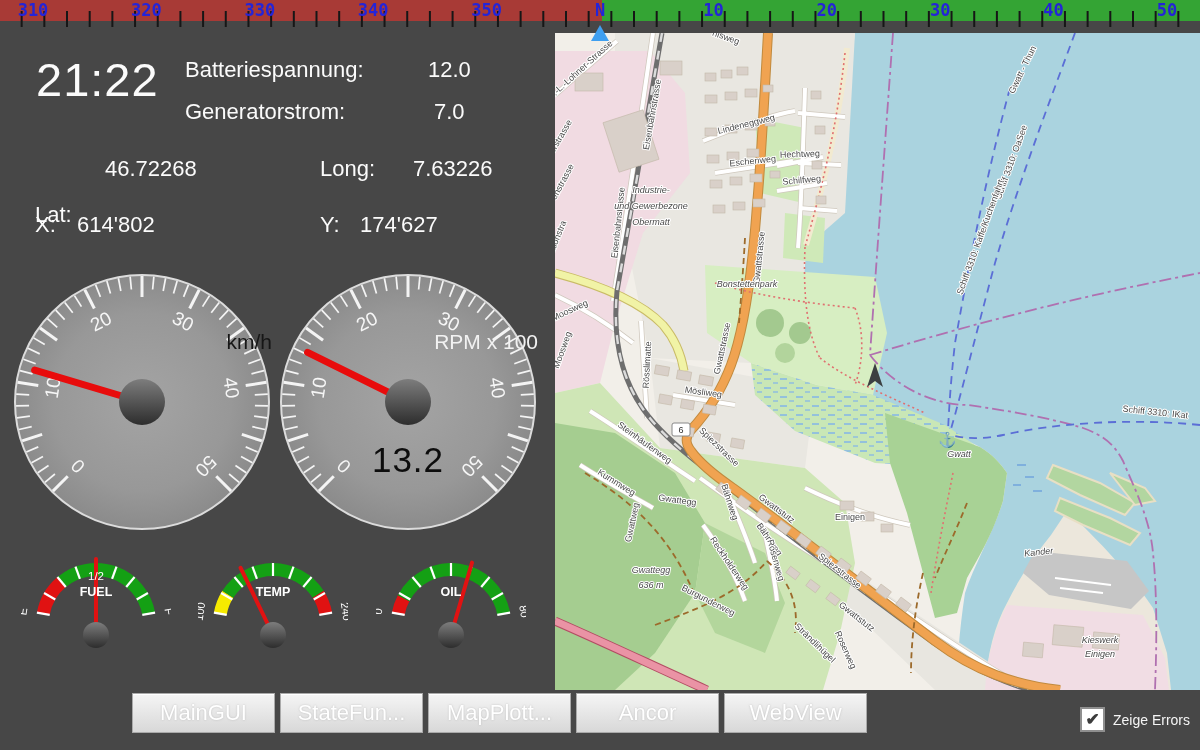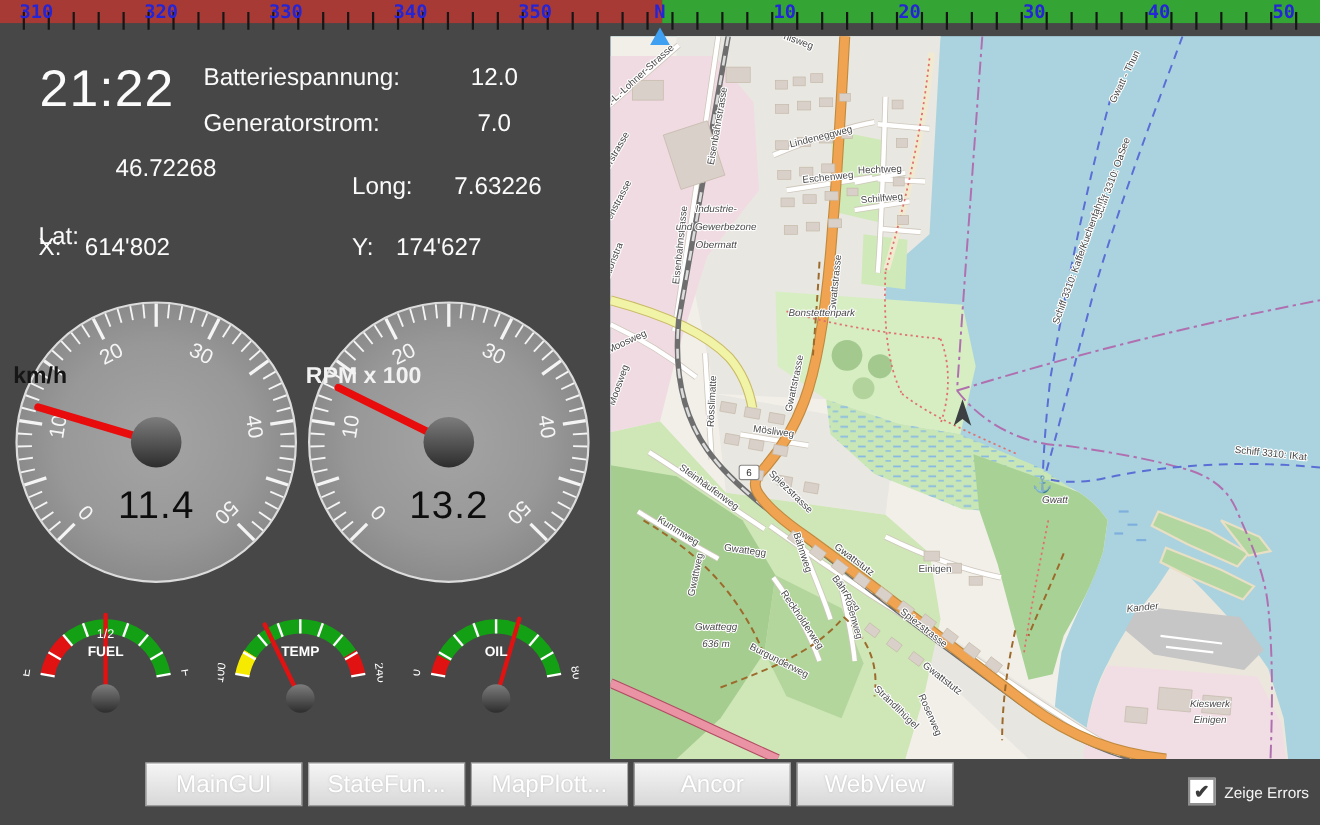--- a/index.html
+++ b/index.html
@@ -7,22 +7,22 @@
        font-family:"Liberation Sans",sans-serif;}
   .abs{position:absolute;}
   
   #compass-svg{position:absolute;left:0;top:0;z-index:6;}
   #compass-svg text{font-family:"DejaVu Sans Mono",monospace;}
   
   .ptext{position:absolute;color:#fbfbfb;font-size:22px;white-space:nowrap;}
   .time{font-size:47px;letter-spacing:1px;}
   
   .gauge{position:absolute;width:260px;height:260px;}
-  .gtitle{position:absolute;left:0;top:58px;width:100%;text-align:left;
-          font-size:21px;font-weight:700;}
+  .gtitle{position:absolute;left:0;top:58px;width:100%;text-align:right;
+          font-size:21px;font-weight:400;}
   .gtitle.dark{color:#161616;} .gtitle.light{color:#f2f2f2;}
   .gvalue{position:absolute;left:0;top:168px;width:100%;text-align:center;
           font-size:35px;color:#0d0d0d;font-weight:500;letter-spacing:1px;}
   .sgauge{position:absolute;width:150px;height:120px;}
   
   #map-svg{position:absolute;left:555px;top:33px;width:645px;height:657px;background:#aad3df;}
   .ml{font:9px "Liberation Sans",sans-serif;fill:#4a4a4a;text-anchor:middle;
       paint-order:stroke;stroke:#ffffff;stroke-width:2px;stroke-linejoin:round;}
   .ml.it{font-style:italic;}
   
@@ -108,21 +108,21 @@
     <text x="1167" y="16" text-anchor="middle" font-size="17" font-weight="bold" fill="#2424d8">50</text>
     <polygon points="600,25 591,41 609,41" fill="#3f9ff0"></polygon>
   </svg>
 
 <div class="ptext time abs" style="left:36px;top:52px;">21:22</div>
 <div class="ptext abs" style="left:185px;top:57px;">Batteriespannung:</div>
 <div class="ptext abs" style="left:428px;top:57px;">12.0</div>
 <div class="ptext abs" style="left:185px;top:99px;">Generatorstrom:</div>
 <div class="ptext abs" style="left:434px;top:99px;">7.0</div>
 <div class="ptext abs" style="left:35px;top:156px;margin-top:46px;">Lat:</div>
-<div class="ptext abs" style="left:105px;top:140px;">46.72268</div>
+<div class="ptext abs" style="left:105px;top:156px;">46.72268</div>
 <div class="ptext abs" style="left:320px;top:156px;">Long:</div>
 <div class="ptext abs" style="left:413px;top:156px;">7.63226</div>
 <div class="ptext abs" style="left:35px;top:212px;">X:</div>
 <div class="ptext abs" style="left:77px;top:212px;">614'802</div>
 <div class="ptext abs" style="left:320px;top:212px;">Y:</div>
 <div class="ptext abs" style="left:360px;top:212px;">174'627</div>
 
 <svg width="0" height="0" style="position:absolute">
   <defs>
     <radialGradient id="bodyGrad">
@@ -194,21 +194,20 @@
       <text x="67.06749647439727" y="192.93250352560273" text-anchor="middle" dominant-baseline="middle" font-size="19" fill="#f6f6f6" font-family="&quot;Liberation Sans&quot;,sans-serif" transform="rotate(225 67.06749647439727 192.93250352560273)">0</text>
       <text x="42.09573768703274" y="116.07733261141946" text-anchor="middle" dominant-baseline="middle" font-size="19" fill="#f6f6f6" font-family="&quot;Liberation Sans&quot;,sans-serif" transform="rotate(279 42.09573768703274 116.07733261141946)">10</text>
       <text x="89.59484552318033" y="50.70041934723527" text-anchor="middle" dominant-baseline="middle" font-size="19" fill="#f6f6f6" font-family="&quot;Liberation Sans&quot;,sans-serif" transform="rotate(333 89.59484552318033 50.70041934723527)">20</text>
       <text x="170.40515447681966" y="50.700419347235254" text-anchor="middle" dominant-baseline="middle" font-size="19" fill="#f6f6f6" font-family="&quot;Liberation Sans&quot;,sans-serif" transform="rotate(387 170.40515447681966 50.700419347235254)">30</text>
       <text x="217.90426231296726" y="116.07733261141944" text-anchor="middle" dominant-baseline="middle" font-size="19" fill="#f6f6f6" font-family="&quot;Liberation Sans&quot;,sans-serif" transform="rotate(441 217.90426231296726 116.07733261141944)">40</text>
       <text x="192.9325035256028" y="192.93250352560267" text-anchor="middle" dominant-baseline="middle" font-size="19" fill="#f6f6f6" font-family="&quot;Liberation Sans&quot;,sans-serif" transform="rotate(495 192.9325035256028 192.93250352560267)">50</text>
       <line x1="130" y1="130" x2="22.64555963005391" y2="98.07784260336265" stroke="#e80c0c" stroke-width="7" stroke-linecap="round"></line>
       <circle cx="130" cy="130" r="23" fill="url(#knobGrad)"></circle>
     </svg>
   <div class="gtitle dark">km/h</div>
-  <div class="gvalue">11.4</div>
 </div>
 <div class="gauge" style="left:278px;top:272px;">
   <svg id="g-rpm" width="260" height="260" viewBox="0 0 260 260">
       <circle cx="130" cy="130" r="127" fill="url(#bodyGrad)" stroke="#dcdcdc" stroke-width="2"></circle>
       <line x1="55.75378797541252" y1="204.2462120245875" x2="40.90454557049502" y2="219.095454429505" stroke="#f4f4f4" stroke-width="3"></line>
       <line x1="42.93200356633582" y1="202.02891084160194" x2="32.91533141025057" y2="210.31542270833492" stroke="#f4f4f4" stroke-width="1.7"></line>
       <line x1="36.5398951069745" y1="193.51542169729075" x2="25.787847641405193" y2="200.82250560936842" stroke="#f4f4f4" stroke-width="1.7"></line>
       <line x1="30.977345155043437" y1="184.43816517349387" x2="19.58535831447321" y2="190.70096293681615" stroke="#f4f4f4" stroke-width="1.7"></line>
       <line x1="26.293727297710163" y1="174.87771164173026" x2="14.362917163818409" y2="180.04063421998242" stroke="#f4f4f4" stroke-width="1.7"></line>
       <line x1="30.139065789008882" y1="162.44678440936949" x2="10.166878946810655" y2="168.9361412912434" stroke="#f4f4f4" stroke-width="3"></line>

